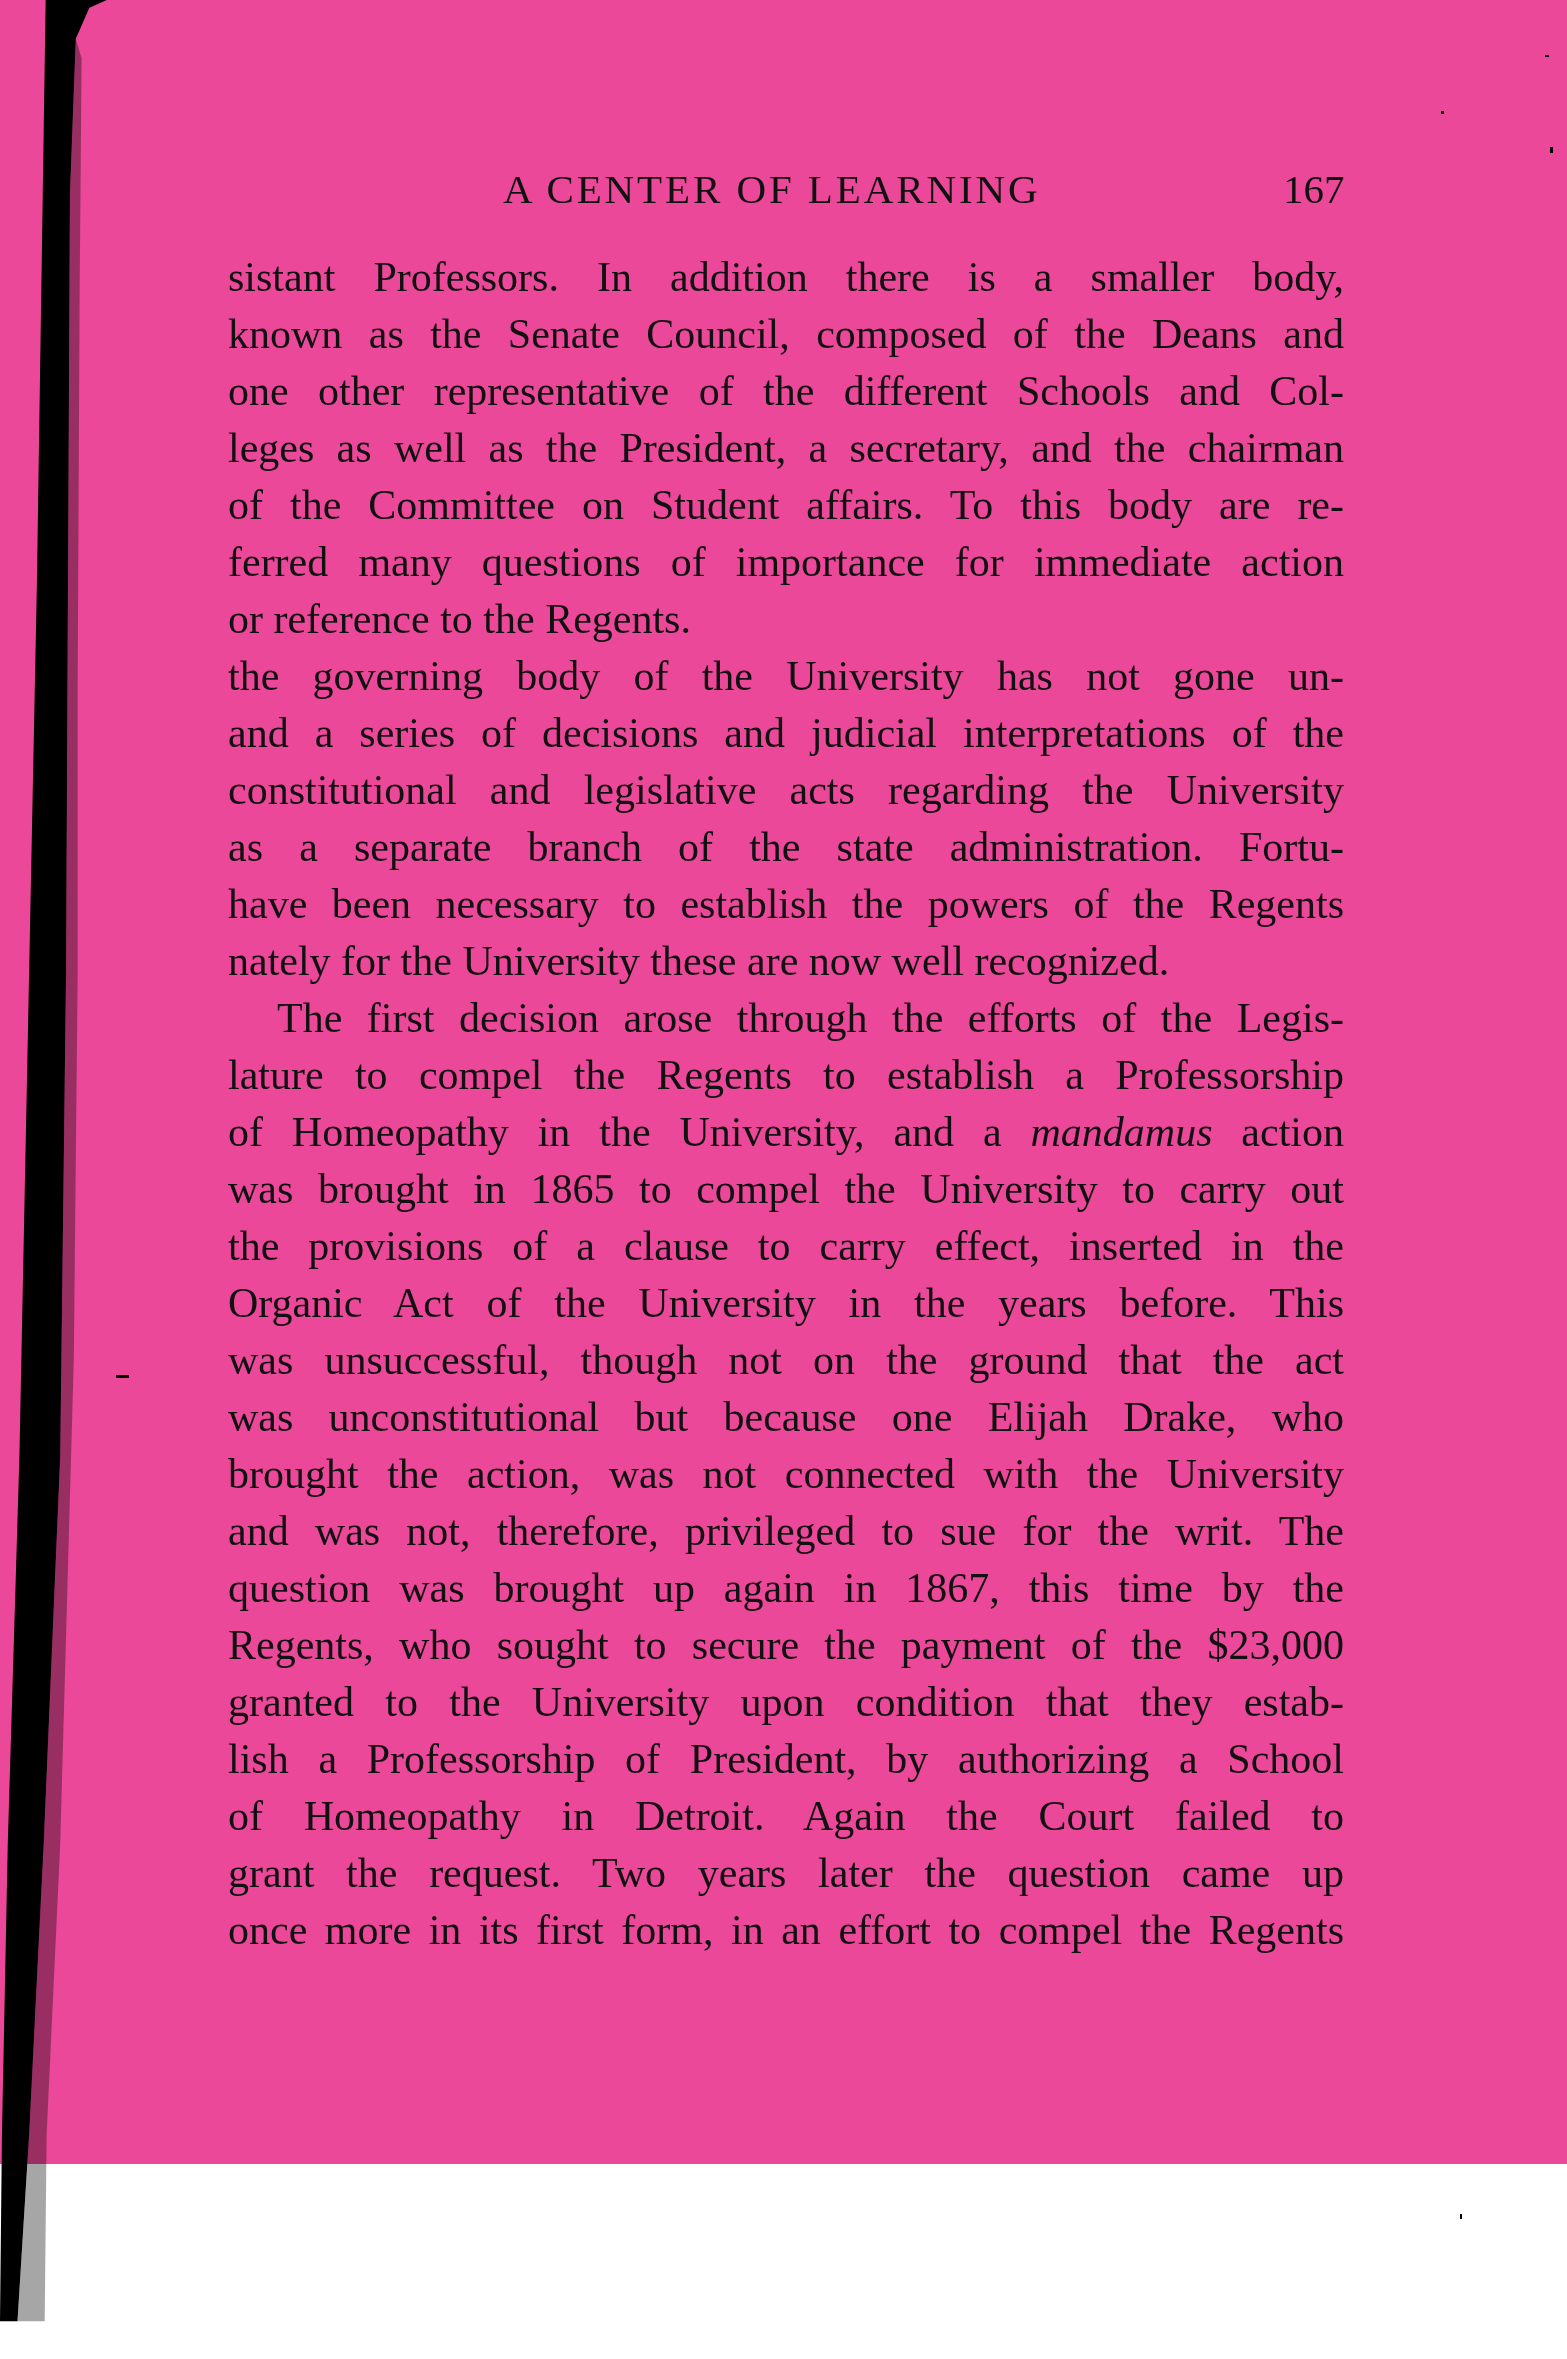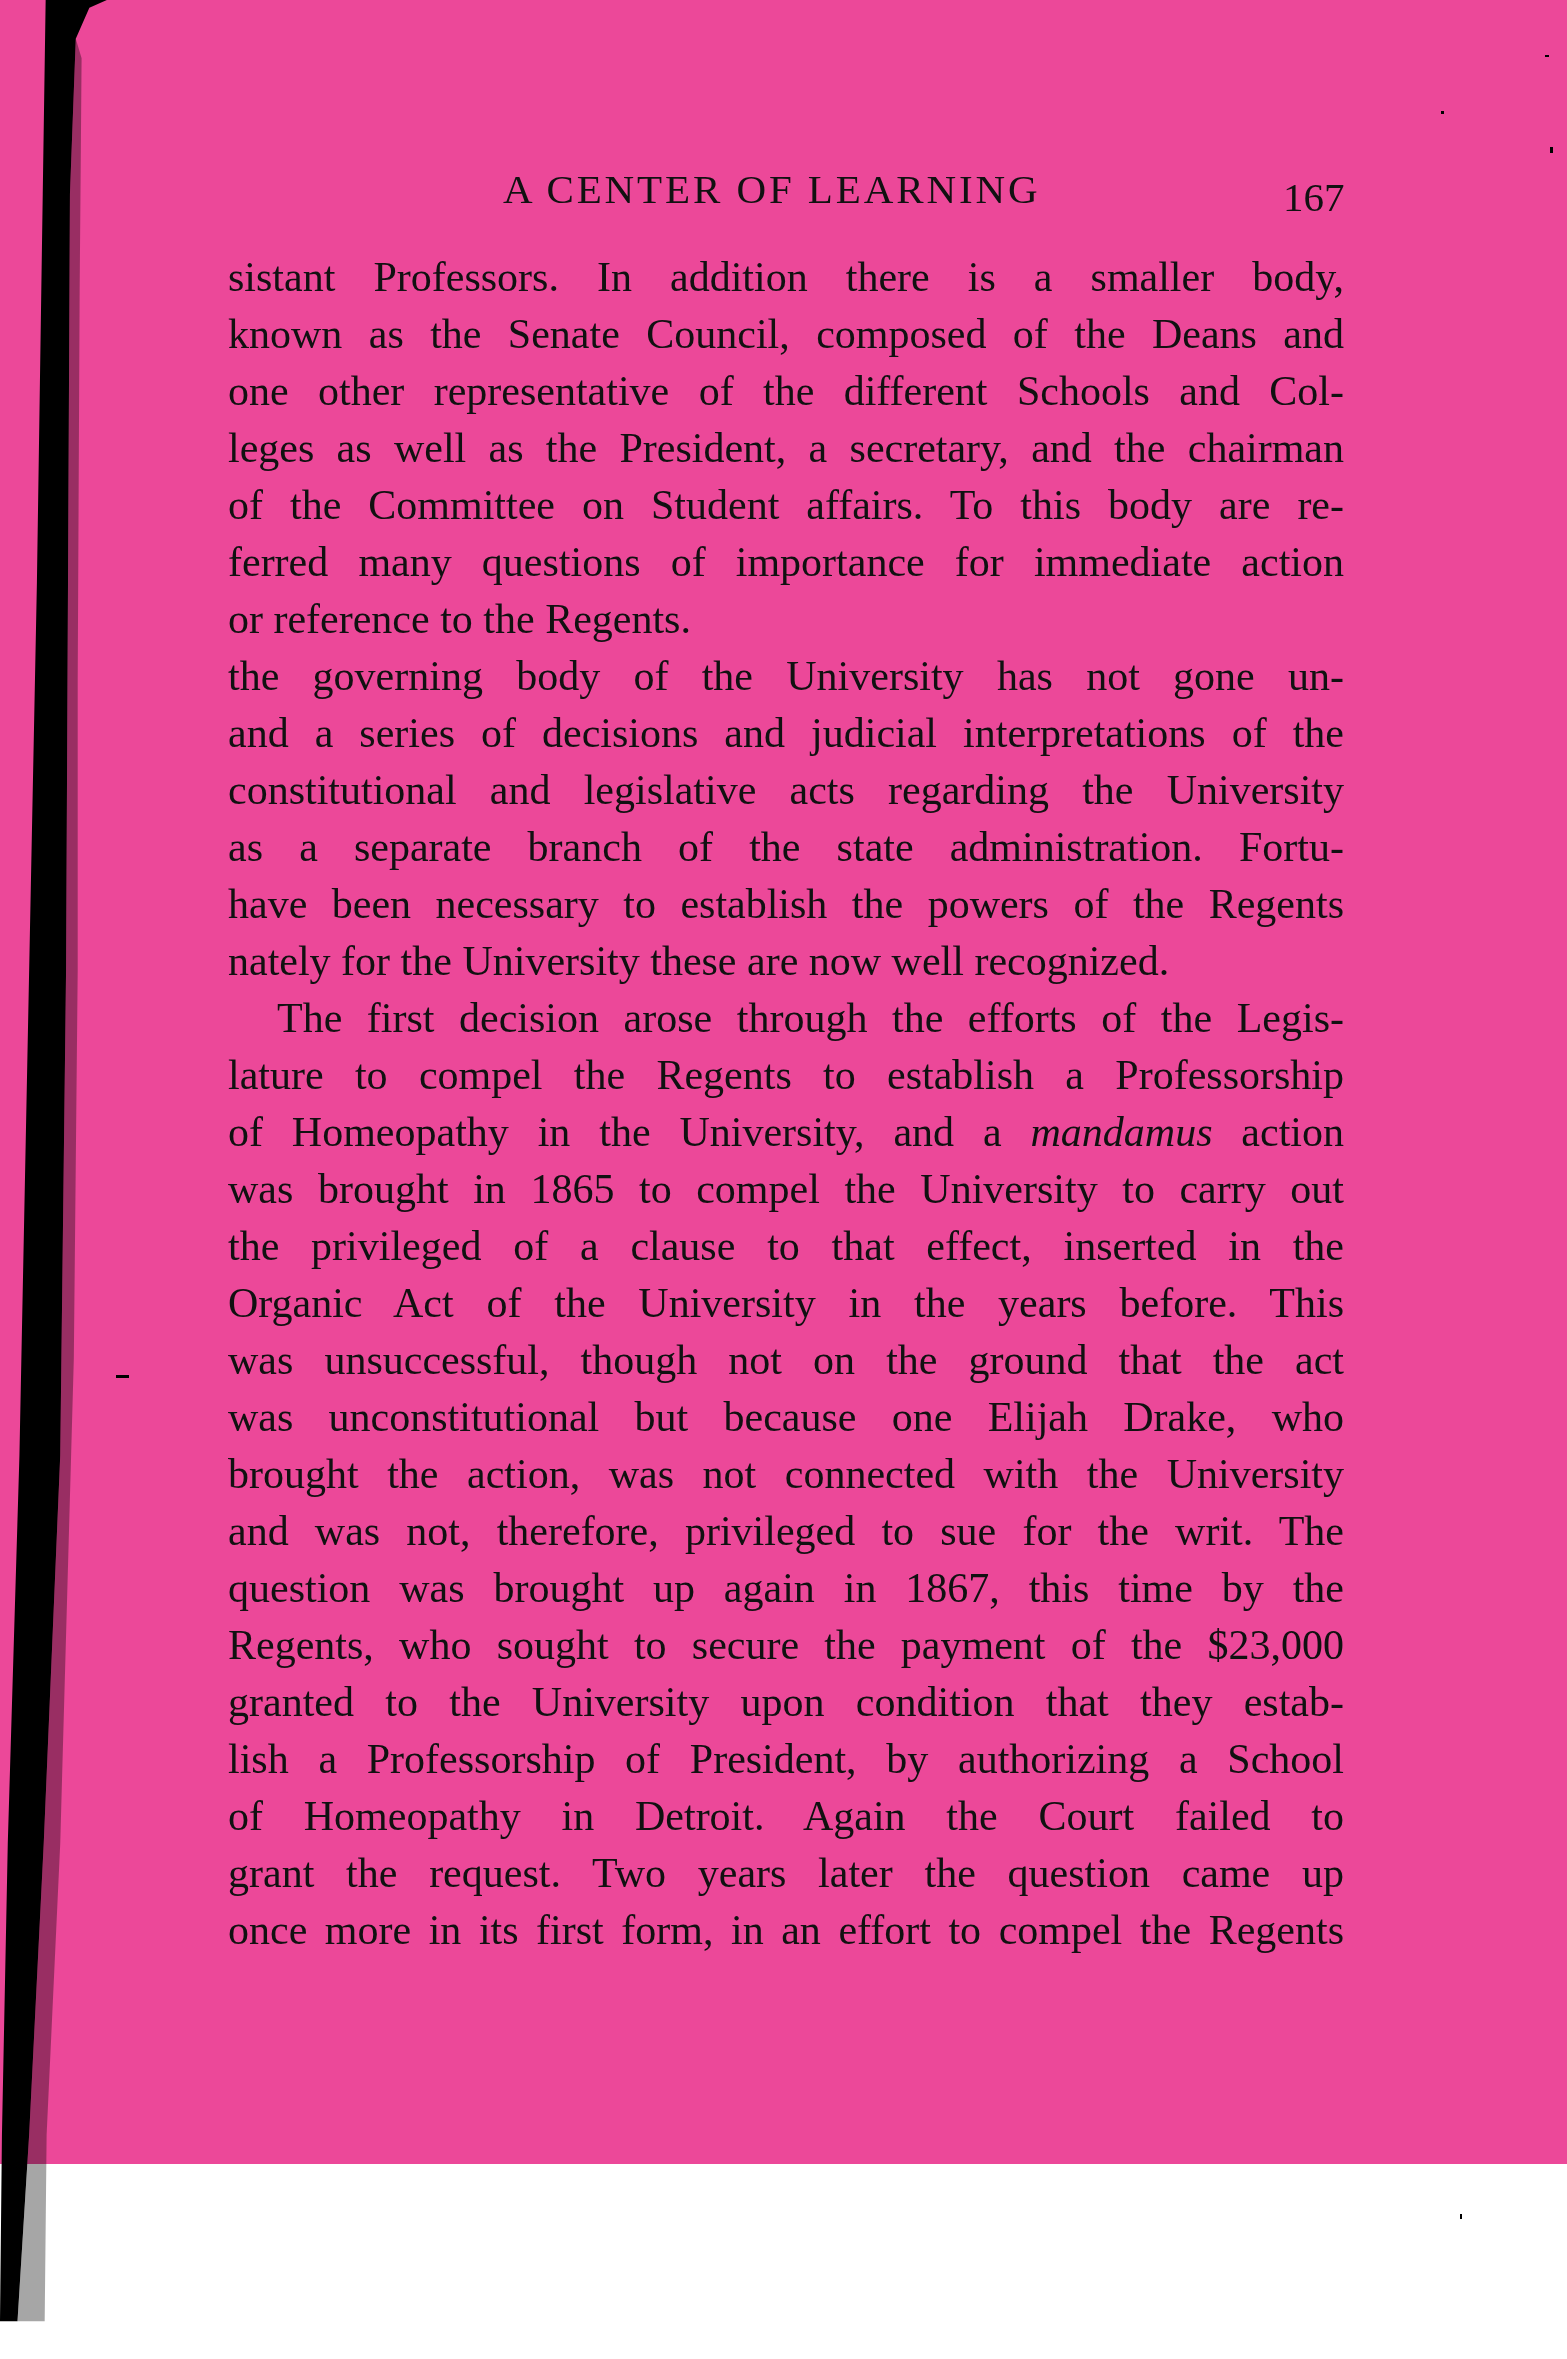--- a/index.html
+++ b/index.html
@@ -9,21 +9,21 @@
   .speck { position: absolute; background: #000; }
   .running-head {
     position: absolute; left: 503px; top: 165px; height: 49px;
     font-family: "Liberation Serif", "DejaVu Serif", serif;
     font-size: 41px; letter-spacing: 2.9px; line-height: 49px; color: #111;
     white-space: nowrap;
   }
   .folio {
     position: absolute; left: 1283px; top: 165px; height: 49px; width: 60px;
     font-family: "Liberation Serif", "DejaVu Serif", serif;
-    font-size: 41px; line-height: 49px; color: #111; text-align: right; margin-top: 8px;
+    font-size: 41px; line-height: 49px; color: #111; text-align: right;
   }
   .body-text {
     position: absolute; left: 228px; top: 249px; width: 1116px;
     font-family: "Liberation Serif", "DejaVu Serif", serif;
     font-size: 42px; color: #111;
   }
   .line {
     display: block; height: 57px; line-height: 57px;
     white-space: nowrap; text-align: justify; text-align-last: justify;
     overflow: visible;
@@ -67,21 +67,21 @@
         <span class="line">constitutional and legislative acts regarding the University</span>
         <span class="line">as a separate branch of the state administration.  Fortu-</span>
         <span class="line">have been necessary to establish the powers of the Regents</span>
         <span class="line last">nately for the University these are now well recognized.</span>
       </div>
       <div>
         <span class="line indent">The first decision arose through the efforts of the Legis-</span>
         <span class="line">lature to compel the Regents to establish a Professorship</span>
         <span class="line">of Homeopathy in the University, and a <em>mandamus</em> action</span>
         <span class="line">was brought in 1865 to compel the University to carry out</span>
-        <span class="line">the privileged of a clause to that effect, inserted in the</span>
+        <span class="line">the provisions of a clause to carry effect, inserted in the</span>
         <span class="line">Organic Act of the University in the years before.  This</span>
         <span class="line">was unsuccessful, though not on the ground that the act</span>
         <span class="line">was unconstitutional but because one Elijah Drake, who</span>
         <span class="line">brought the action, was not connected with the University</span>
         <span class="line">and was not, therefore, privileged to sue for the writ.  The</span>
         <span class="line">question was brought up again in 1867, this time by the</span>
         <span class="line">Regents, who sought to secure the payment of the $23,000</span>
         <span class="line">granted to the University upon condition that they estab-</span>
         <span class="line">lish a Professorship of President, by authorizing a School</span>
         <span class="line">of Homeopathy in Detroit.  Again the Court failed to</span>

